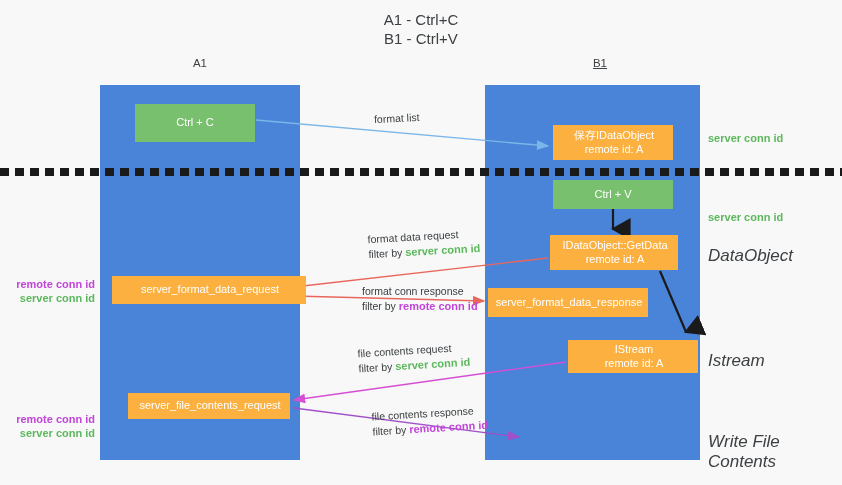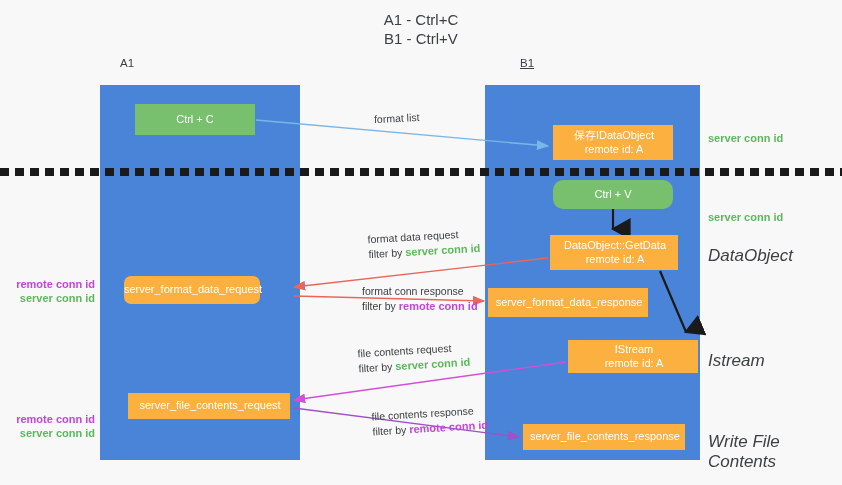--- a/index.html
+++ b/index.html
@@ -28,20 +28,21 @@
     width: 842px;
     text-align: center;
     font-size: 15px;
     color: #3c4043;
     line-height: 19px;
     white-space: pre-line;
   }
 
   
   .col-header {
+    text-align: center;
     font-size: 11.5px;
     color: #3c4043;
     line-height: 14px;
   }
   #hdr-a1 { left: 120px; top: 56px; width: 160px; }
   #hdr-b1 { left: 520px; top: 56px; width: 160px; text-decoration: underline; }
   .col-header .sub { display: block; margin-top: 26px; }
 
   
   .lane {
@@ -75,25 +76,25 @@
     line-height: 13.5px;
     text-align: center;
     padding: 3px 4px;
   }
   .box.green { background: #78c06e; }
   .box.orange { background: #fbb košt; }
   .box.orange { background: #fbb040; padding-left: 6px; }
   .box .l2 { display: block; }
 
   
-  #box-ctrlc   { left: 135px; top: 104px; width: 120px; height: 31px; }
+  #box-ctrlc   { left: 135px; top: 104px; width: 120px; height: 38px; }
   #box-save    { left: 553px; top: 125px; width: 120px; height: 35px; }
-  #box-ctrlv   { left: 553px; top: 180px; width: 120px; height: 29px; border-radius: 10px; }
+  #box-ctrlv   { left: 553px; top: 180px; width: 120px; height: 29px; }
   #box-getdata { left: 550px; top: 235px; width: 128px; height: 35px; }
-  #box-sfdreq  { left: 124px; top: 276px; width: 136px; height: 28px; border-radius: 7px; }
+  #box-sfdreq  { left: 112px; top: 276px; width: 194px; height: 28px; }
   #box-sfdresp { left: 488px; top: 288px; width: 160px; height: 29px; }
   #box-istream { left: 568px; top: 340px; width: 130px; height: 33px; }
   #box-sfcreq  { left: 128px; top: 393px; width: 162px; height: 26px; align-items: center; }
   #box-sfcresp { left: 523px; top: 424px; width: 162px; height: 26px; }
 
   
   .right-label {
     font-size: 17px;
     color: #3c4043;
     font-style: italic;
@@ -226,44 +227,41 @@
   <div class="abs box orange" id="box-save">
     <span>保存IDataObject</span>
     <span class="l2">remote id: A</span>
   </div>
 
   <div class="abs box green" id="box-ctrlv">
     <span>Ctrl + V</span>
   </div>
 
   <div class="abs box orange" id="box-getdata">
-    <span>DataObject::GetData</span>
+    <span>IDataObject::GetData</span>
     <span class="l2">remote id: A</span>
   </div>
 
   <div class="abs box orange" id="box-sfdreq">
     <span>server_format_data_request</span>
   </div>
 
   <div class="abs box orange" id="box-sfdresp">
     <span>server_format_data_response</span>
   </div>
 
   <div class="abs box orange" id="box-istream">
     <span>IStream</span>
     <span class="l2">remote id: A</span>
   </div>
 
   <div class="abs box orange" id="box-sfcreq">
     <span>server_file_contents_request</span>
   </div>
 
-  <div class="abs box orange" id="box-sfcresp">
-    <span>server_file_contents_response</span>
-  </div>
 
   <div class="abs green-text" id="lbl-serverconn-1">server conn id</div>
   <div class="abs green-text" id="lbl-serverconn-2">server conn id</div>
   <div class="abs right-label" id="lbl-dataobject">DataObject</div>
   <div class="abs right-label" id="lbl-istream">Istream</div>
   <div class="abs right-label" id="lbl-writefile">Write File Contents</div>
 
   <div class="abs left-label" id="lbl-left-conn-1">
     <span class="row purple-text">remote conn id</span>
     <span class="row green-text">server conn id</span>

